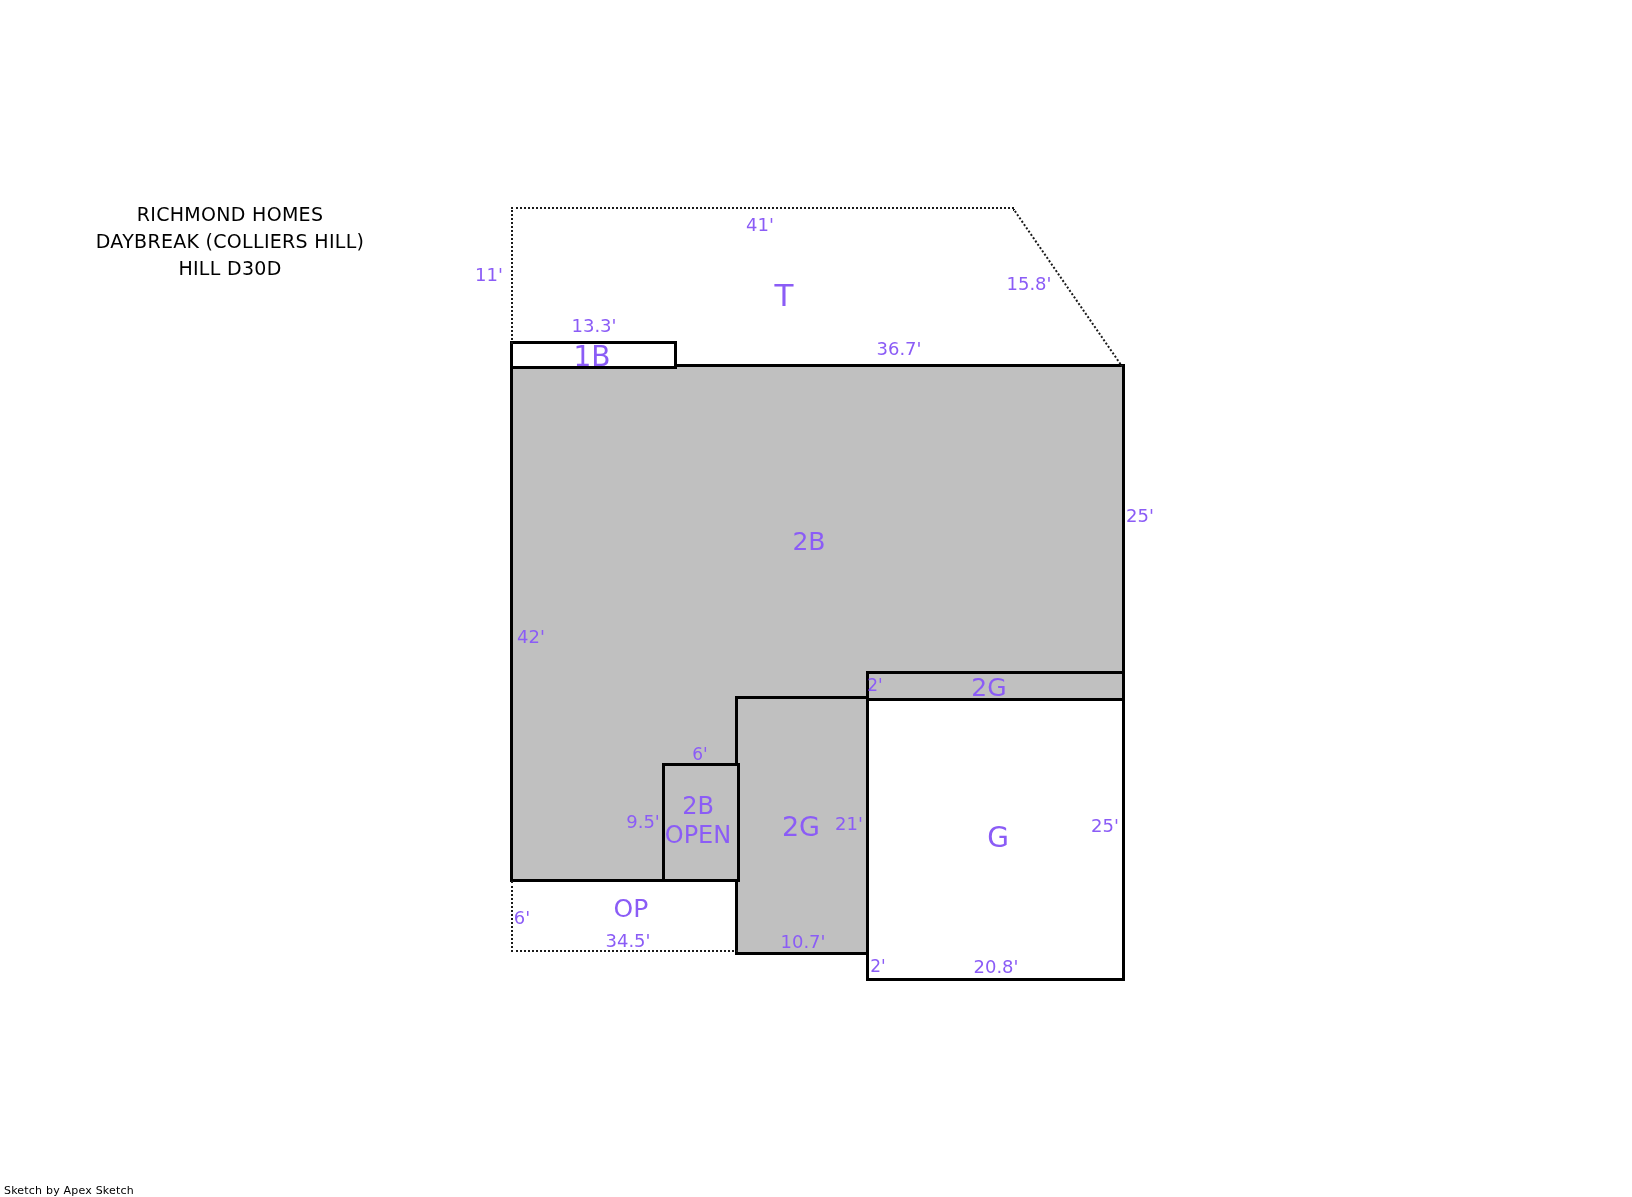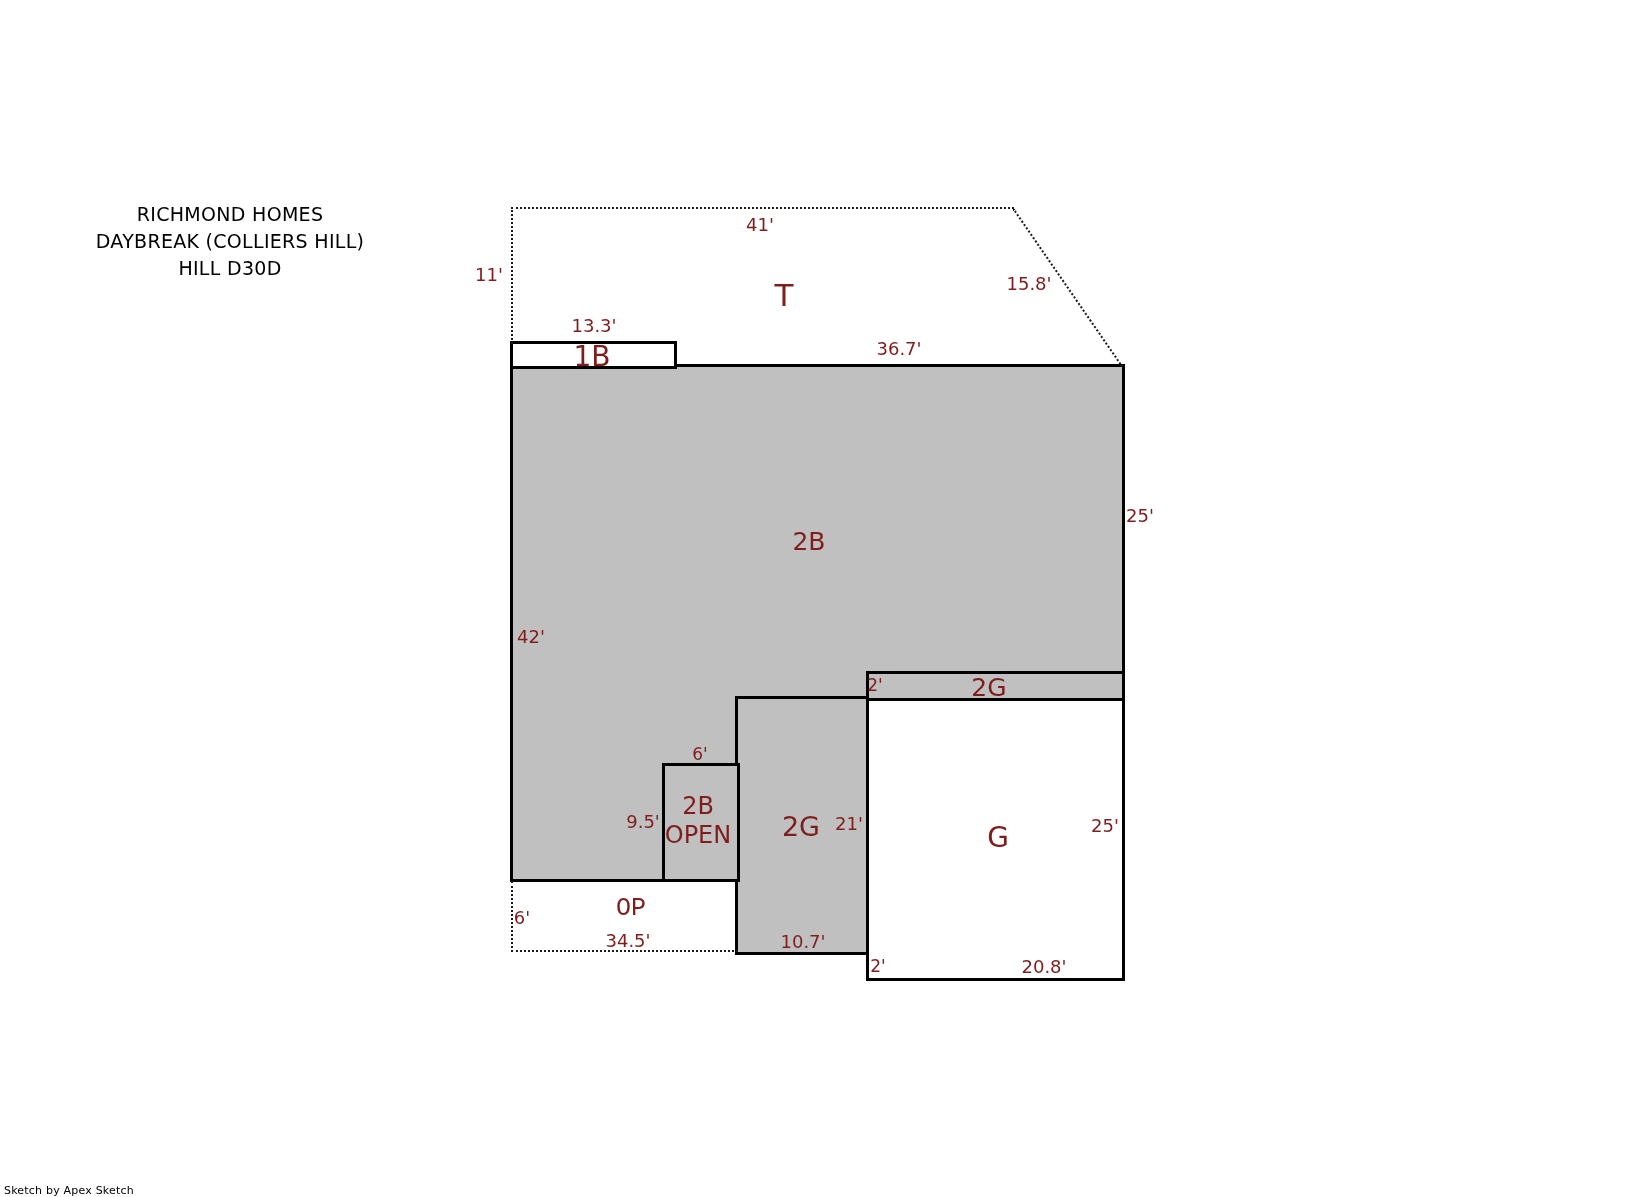--- a/index.html
+++ b/index.html
@@ -9,21 +9,21 @@
   }
   .region{position:absolute;box-sizing:border-box;}
   .fill-gray{background:#C0C0C0;}
   .fill-white{background:#FFFFFF;}
   .b-all{border:3px solid #000;}
   .dotline{position:absolute;}
   .dot-h{border-top:2px dotted #1a1a1a;height:0;}
   .dot-v{border-left:2px dotted #1a1a1a;width:0;}
   .lbl{
     position:absolute;transform:translate(-50%,-50%);
-    white-space:nowrap;color:#7f1d1d;line-height:1.15;
+    white-space:nowrap;color:#8b5cf6;line-height:1.15;
   }
   .title-block{
     position:absolute;left:80px;top:201px;width:300px;
     text-align:center;font-size:19px;line-height:27px;letter-spacing:0.3px;
   }
   .open-block{text-align:center;line-height:29px;}
   .credit{
     position:absolute;left:4px;top:1184px;font-size:11px;letter-spacing:0.2px;
   }
 </style>
@@ -81,21 +81,21 @@
     <div>OPEN</div>
   </div>
 
   <div class="lbl" style="left:801px;top:827px;font-size:27px;">2G</div>
   <div class="lbl" style="left:849px;top:824px;font-size:18px;">21'</div>
   <div class="lbl" style="left:803px;top:942px;font-size:18px;">10.7'</div>
 
   <div class="lbl" style="left:998px;top:838px;font-size:28px;">G</div>
   <div class="lbl" style="left:1105px;top:826px;font-size:18px;">25'</div>
   <div class="lbl" style="left:878px;top:967px;font-size:17px;">2'</div>
-  <div class="lbl" style="left:996px;top:967px;font-size:18px;margin-left:48px;">20.8'</div>
+  <div class="lbl" style="left:996px;top:967px;font-size:18px;">20.8'</div>
 
-  <div class="lbl" style="left:631px;top:909px;font-size:25px;font-family:Liberation Mono, monospace;">OP</div>
+  <div class="lbl" style="left:631px;top:909px;font-size:25px;">OP</div>
   <div class="lbl" style="left:522px;top:918px;font-size:18px;">6'</div>
   <div class="lbl" style="left:628px;top:941px;font-size:18px;">34.5'</div>
 
   <div class="credit">Sketch by Apex Sketch</div>
 
 </div>
 
 </body></html>

